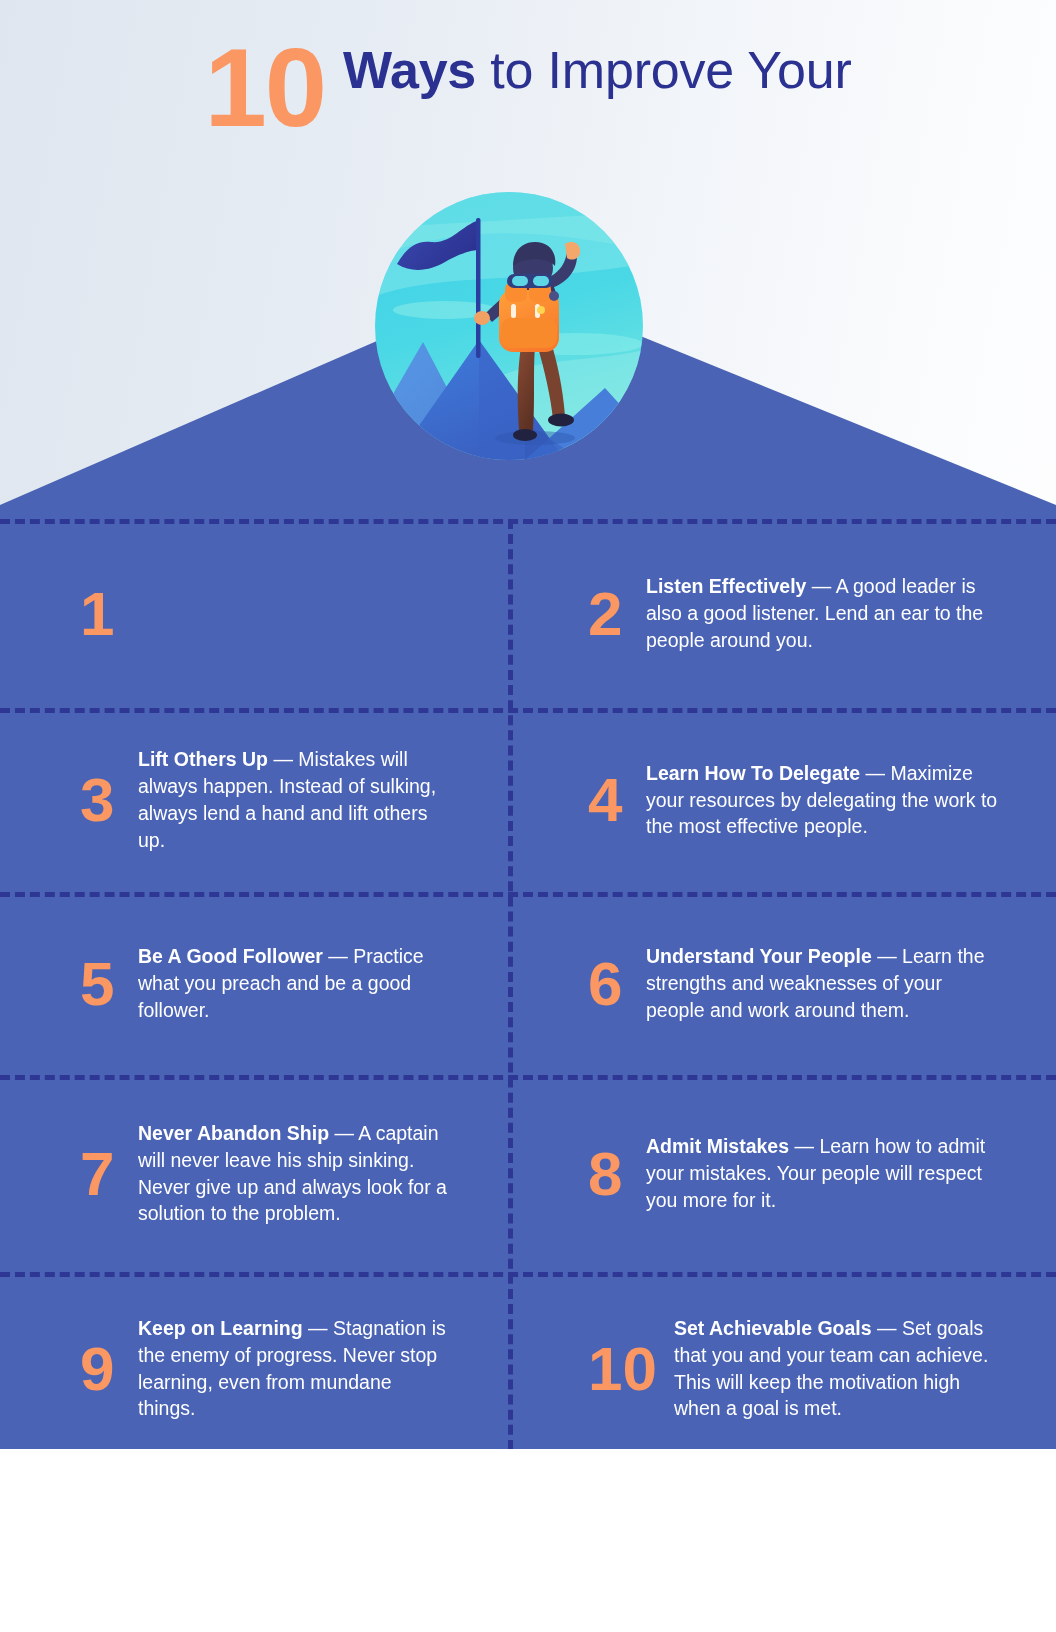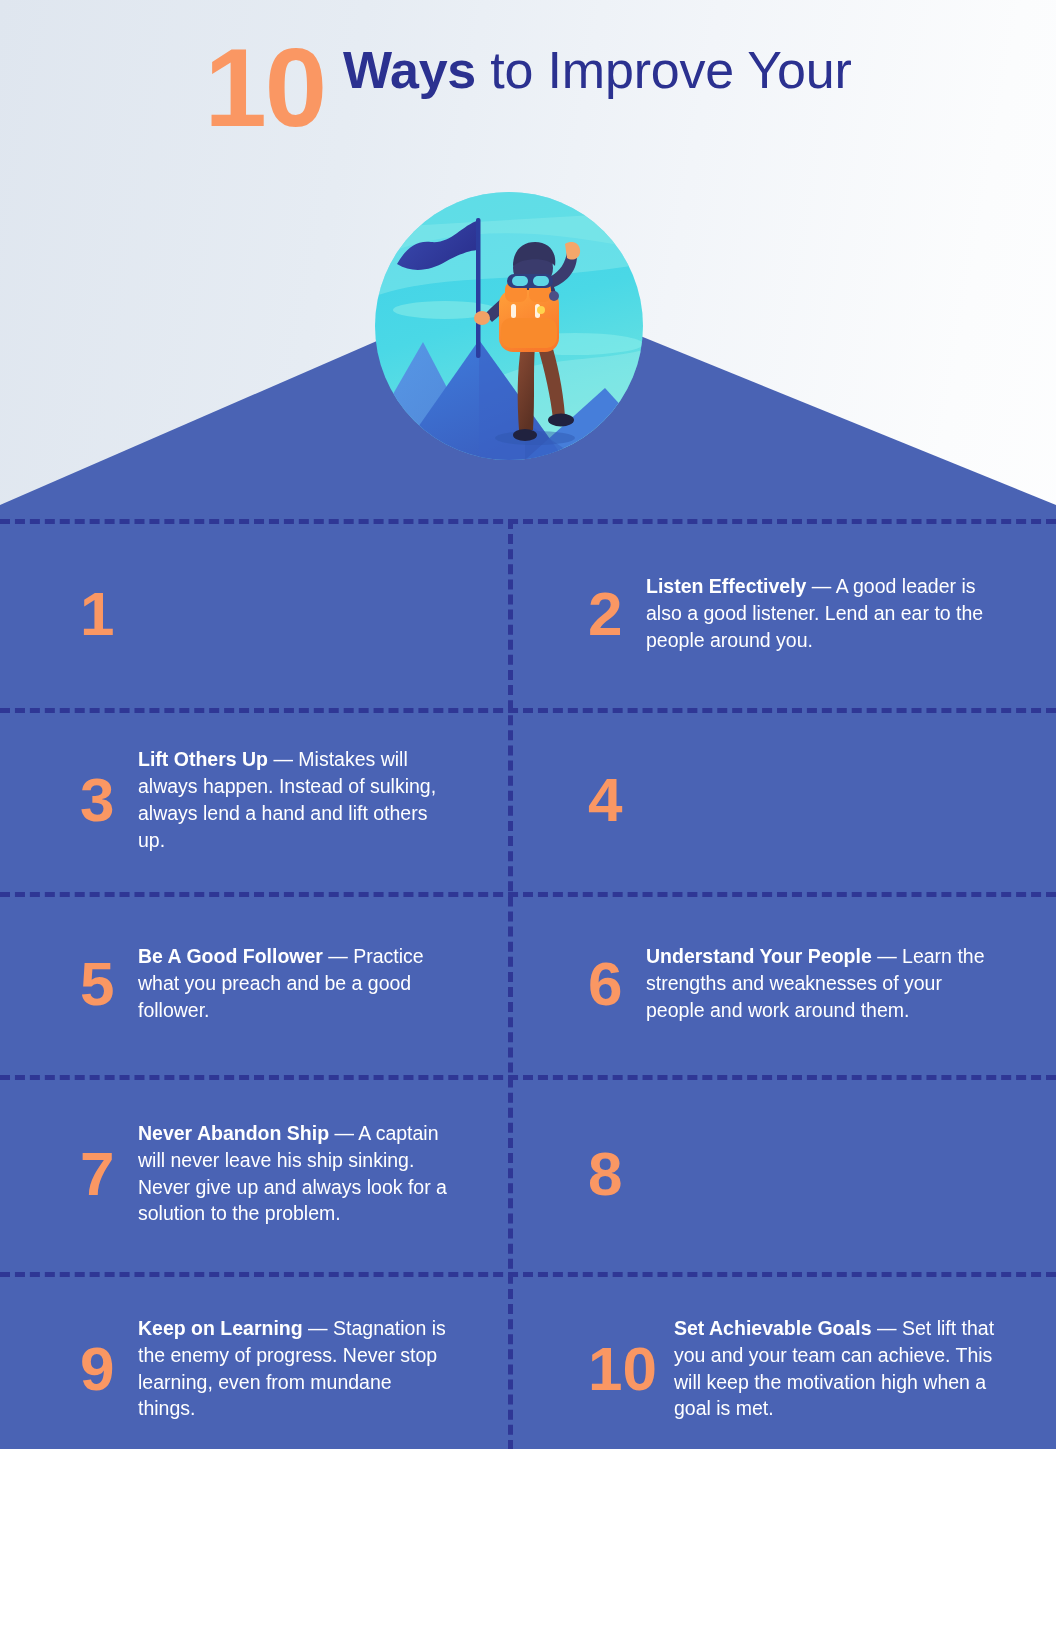--- a/index.html
+++ b/index.html
@@ -334,20 +334,21 @@
       </div>
     </div>
 
     <div class="grid-row" style="top:189px;height:184px;">
       <div class="tip-cell left">
         <div class="tip-num">3</div>
         <div class="tip-text"><span class="tip-title">Lift Others Up</span><span> — Mistakes will always happen. Instead of sulking, always lend a hand and lift others up.</span></div>
       </div>
       <div class="tip-cell right">
         <div class="tip-num">4</div>
+        <div class="tip-text"><span class="tip-title">Learn How To Delegate</span><span> — Maximize your resources by delegating the work to the most effective people.</span></div>
       </div>
     </div>
 
     <div class="grid-row" style="top:373px;height:183px;">
       <div class="tip-cell left">
         <div class="tip-num">5</div>
         <div class="tip-text"><span class="tip-title">Be A Good Follower</span><span> — Practice what you preach and be a good follower.</span></div>
       </div>
       <div class="tip-cell right">
         <div class="tip-num">6</div>
@@ -355,31 +356,32 @@
       </div>
     </div>
 
     <div class="grid-row" style="top:556px;height:197px;">
       <div class="tip-cell left">
         <div class="tip-num">7</div>
         <div class="tip-text"><span class="tip-title">Never Abandon Ship</span><span> — A captain will never leave his ship sinking. Never give up and always look for a solution to the problem.</span></div>
       </div>
       <div class="tip-cell right">
         <div class="tip-num">8</div>
+        <div class="tip-text"><span class="tip-title">Admit Mistakes</span><span> — Learn how to admit your mistakes. Your people will respect you more for it.</span></div>
       </div>
     </div>
 
     <div class="grid-row" style="top:753px;height:193px;">
       <div class="tip-cell left">
         <div class="tip-num">9</div>
         <div class="tip-text"><span class="tip-title">Keep on Learning</span><span> — Stagnation is the enemy of progress. Never stop learning, even from mundane things.</span></div>
       </div>
       <div class="tip-cell right">
         <div class="tip-num wide">10</div>
-        <div class="tip-text"><span class="tip-title">Set Achievable Goals</span><span> — Set lift that you and your team can achieve. This will keep the motivation high when a goal is met.</span></div>
+        <div class="tip-text"><span class="tip-title">Set Achievable Goals</span><span> — Set goals that you and your team can achieve. This will keep the motivation high when a goal is met.</span></div>
       </div>
     </div>
 
   </div>
 
   <div class="footer">
     <div class="brand">
       <svg class="brand-logo" viewBox="0 0 48 46" xmlns="http://www.w3.org/2000/svg">
         <g fill="#ffffff">
 

